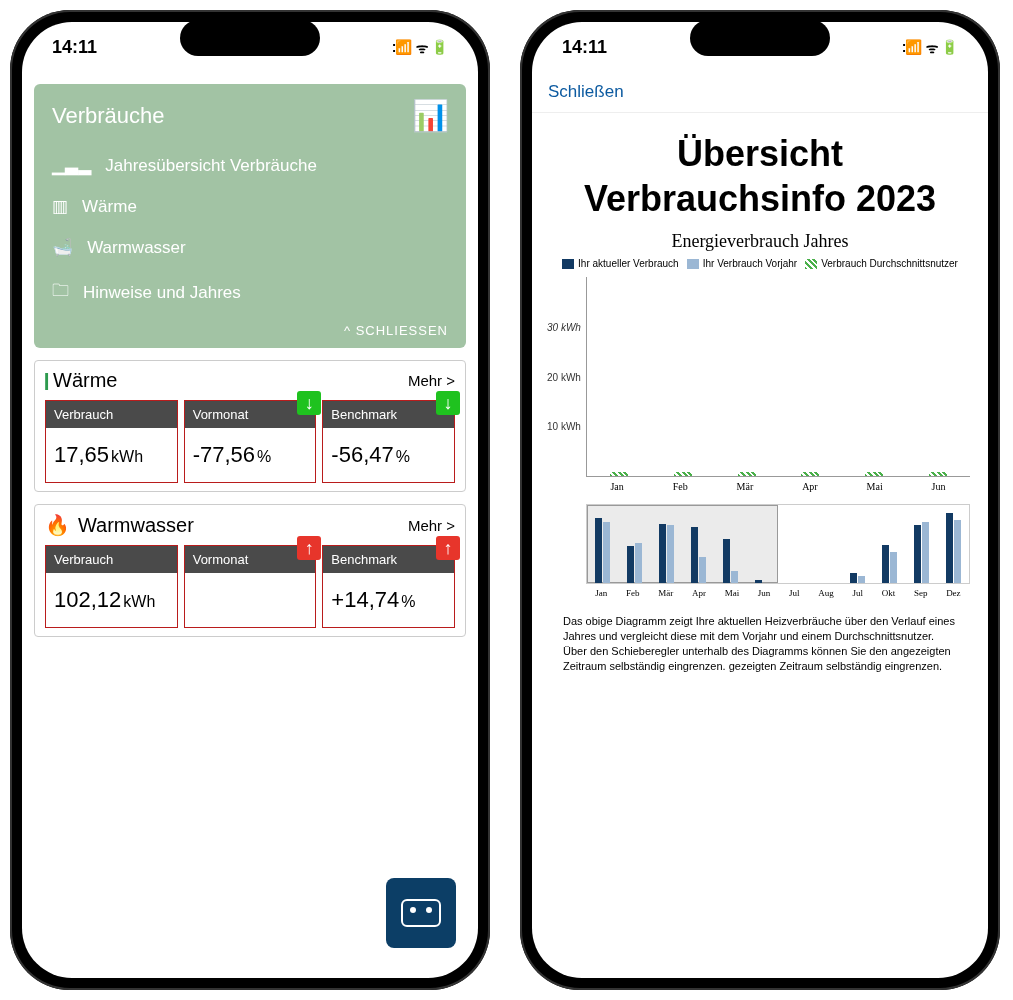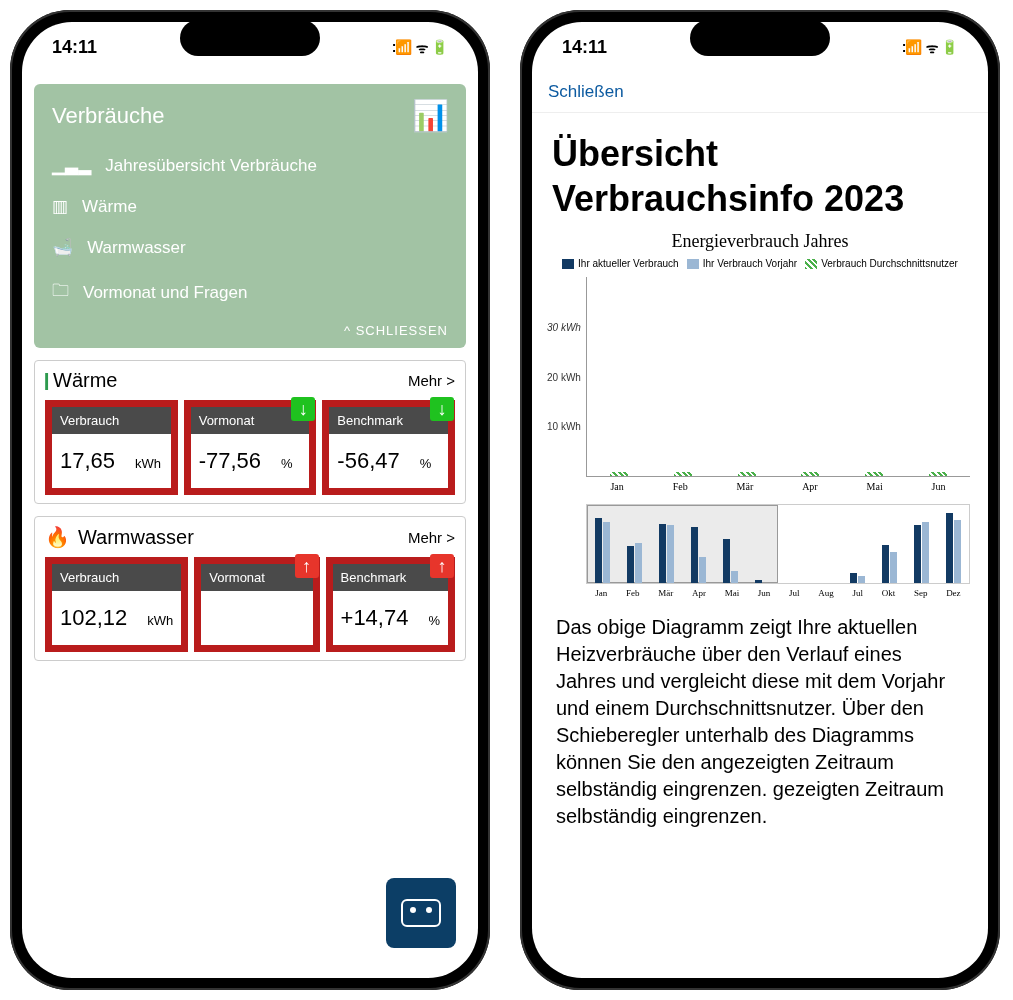--- a/index.html
+++ b/index.html
@@ -71,24 +71,24 @@
   .close-row { text-align:right; font-size:13px; letter-spacing:1px; padding-top:6px;}
   .stat-card {
     border:1px solid #ccc; border-radius:4px; margin-top:12px; padding:8px 10px;
   }
   .stat-head { display:flex; justify-content:space-between; align-items:center; margin-bottom:8px;}
   .stat-title { display:flex; align-items:center; gap:8px; font-size:20px;}
   .heat-ic { color:#2e9b4f; font-size:18px; letter-spacing:-5px;}
   .flame-ic { color:#e55; font-size:20px;}
   .more-link { font-size:15px; }
   .stat-row { display:flex; gap:6px;}
-  .stat-box { flex:1; border:7px solid #b91c1c; position:relative;}
+  .stat-box { flex:1; border:1px solid #b91c1c; position:relative;}
   .stat-box-head { background:#4a4a4a; color:#fff; font-size:13px; padding:6px 8px;}
   .stat-box-val { padding:14px 8px; font-size:22px; }
-  .stat-box-val .unit { font-size:13px; margin-left:20px;}
+  .stat-box-val .unit { font-size:16px; margin-left:2px;}
   .badge {
     position:absolute; top:-10px; right:-6px;
     width:24px; height:24px; border-radius:3px;
     display:flex; align-items:center; justify-content:center;
     font-weight:bold; color:#fff; font-size:18px;
   }
   .badge.down { background:#1fc21f;}
   .badge.up { background:#e7352b;}
   .chatbot {
     position:absolute; bottom:30px; right:22px;
@@ -98,21 +98,21 @@
   .bot-face {
     width:40px; height:28px; border:2px solid #fff; border-radius:6px; position:relative;
   }
   .bot-face::before, .bot-face::after {
     content:""; position:absolute; width:6px; height:6px; background:#fff; border-radius:50%; top:6px;
   }
   .bot-face::before{left:7px;} .bot-face::after{right:7px;}
 
   
   .close-link { color:#0c5aa0; padding:10px 16px; font-size:17px; border-bottom:1px solid #eee;}
-  .big-title { font-weight:700; font-size:36px; line-height:1.25; padding:18px 20px 10px;}
+  .big-title { text-align:center; font-weight:700; font-size:36px; line-height:1.25; padding:18px 20px 10px;}
   .chart-title { text-align:center; font-family:Georgia,serif; font-size:18px; margin-bottom:6px;}
   .legend { display:flex; justify-content:center; gap:8px; font-size:10px; margin-bottom:8px; flex-wrap:wrap;}
   .legend span{display:flex;align-items:center;gap:4px;}
   .sw{width:12px;height:10px;display:inline-block;}
   .sw.c1{background:#123a63;} .sw.c2{background:#9bb7d4;}
   .sw.c3{background:#4ab04a;background-image:repeating-linear-gradient(45deg,#4ab04a,#4ab04a 2px,#fff 2px,#fff 4px);}
   .chart-area { padding:0 18px; position:relative;}
   .chart-box { border-left:1px solid #999; border-bottom:1px solid #999; height:200px; position:relative; margin-left:36px;}
   .y-tick { position:absolute; left:-40px; font-size:10px; color:#333; transform:translateY(50%);}
   .bars-row { position:absolute; bottom:0; left:0; right:0; height:100%; display:flex; justify-content:space-around; align-items:flex-end;}
@@ -120,21 +120,21 @@
   .bar { width:14px;}
   .bar.c1{background:#123a63;} .bar.c2{background:#9bb7d4;}
   .bar.c3{width:18px;height:4px;position:absolute;background:repeating-linear-gradient(45deg,#4ab04a,#4ab04a 2px,#fff 2px,#fff 4px);}
   .x-labels { display:flex; justify-content:space-around; font-size:10px; margin-left:36px; margin-top:4px; font-family:Georgia,serif;}
   .mini-chart { border:1px solid #ccc; height:80px; margin:12px 18px 4px 54px; position:relative;}
   .mini-bars { position:absolute; bottom:0; left:0; right:0; height:100%; display:flex; justify-content:space-around; align-items:flex-end;}
   .mini-grp { display:flex; gap:1px; align-items:flex-end;}
   .mini-bar{width:7px;}
   .mini-overlay{position:absolute;left:0;top:0;bottom:0;width:50%;background:rgba(0,0,0,0.08);border:1px solid #999;}
   .mini-labels{display:flex;justify-content:space-around;font-size:9px;margin:4px 18px 0 54px;font-family:Georgia,serif;}
-  .desc { padding:16px 24px; font-size:20px; line-height:1.35;}
+  .desc { padding:16px 31px; font-size:11px; line-height:1.35;}
 </style>
 </head>
 <body>
 
 <div class="phone">
   <div class="notch"></div>
   <div class="screen">
     <div class="status-bar">
       <span>14:11</span>
       <span class="status-icons">
@@ -158,21 +158,21 @@
         <div class="green-item">
           <span>▥</span>
           <span>Wärme</span>
         </div>
         <div class="green-item">
           <span>🛁</span>
           <span>Warmwasser</span>
         </div>
         <div class="green-item">
           <span>🗀</span>
-          <span>Vormonat und Fragen</span>
+          <span>Hinweise und Jahres</span>
         </div>
         <div class="close-row">
           <span>^</span>
           <span>SCHLIESSEN</span>
         </div>
       </div>
 
       <div class="stat-card">
         <div class="stat-head">
           <div class="stat-title">

